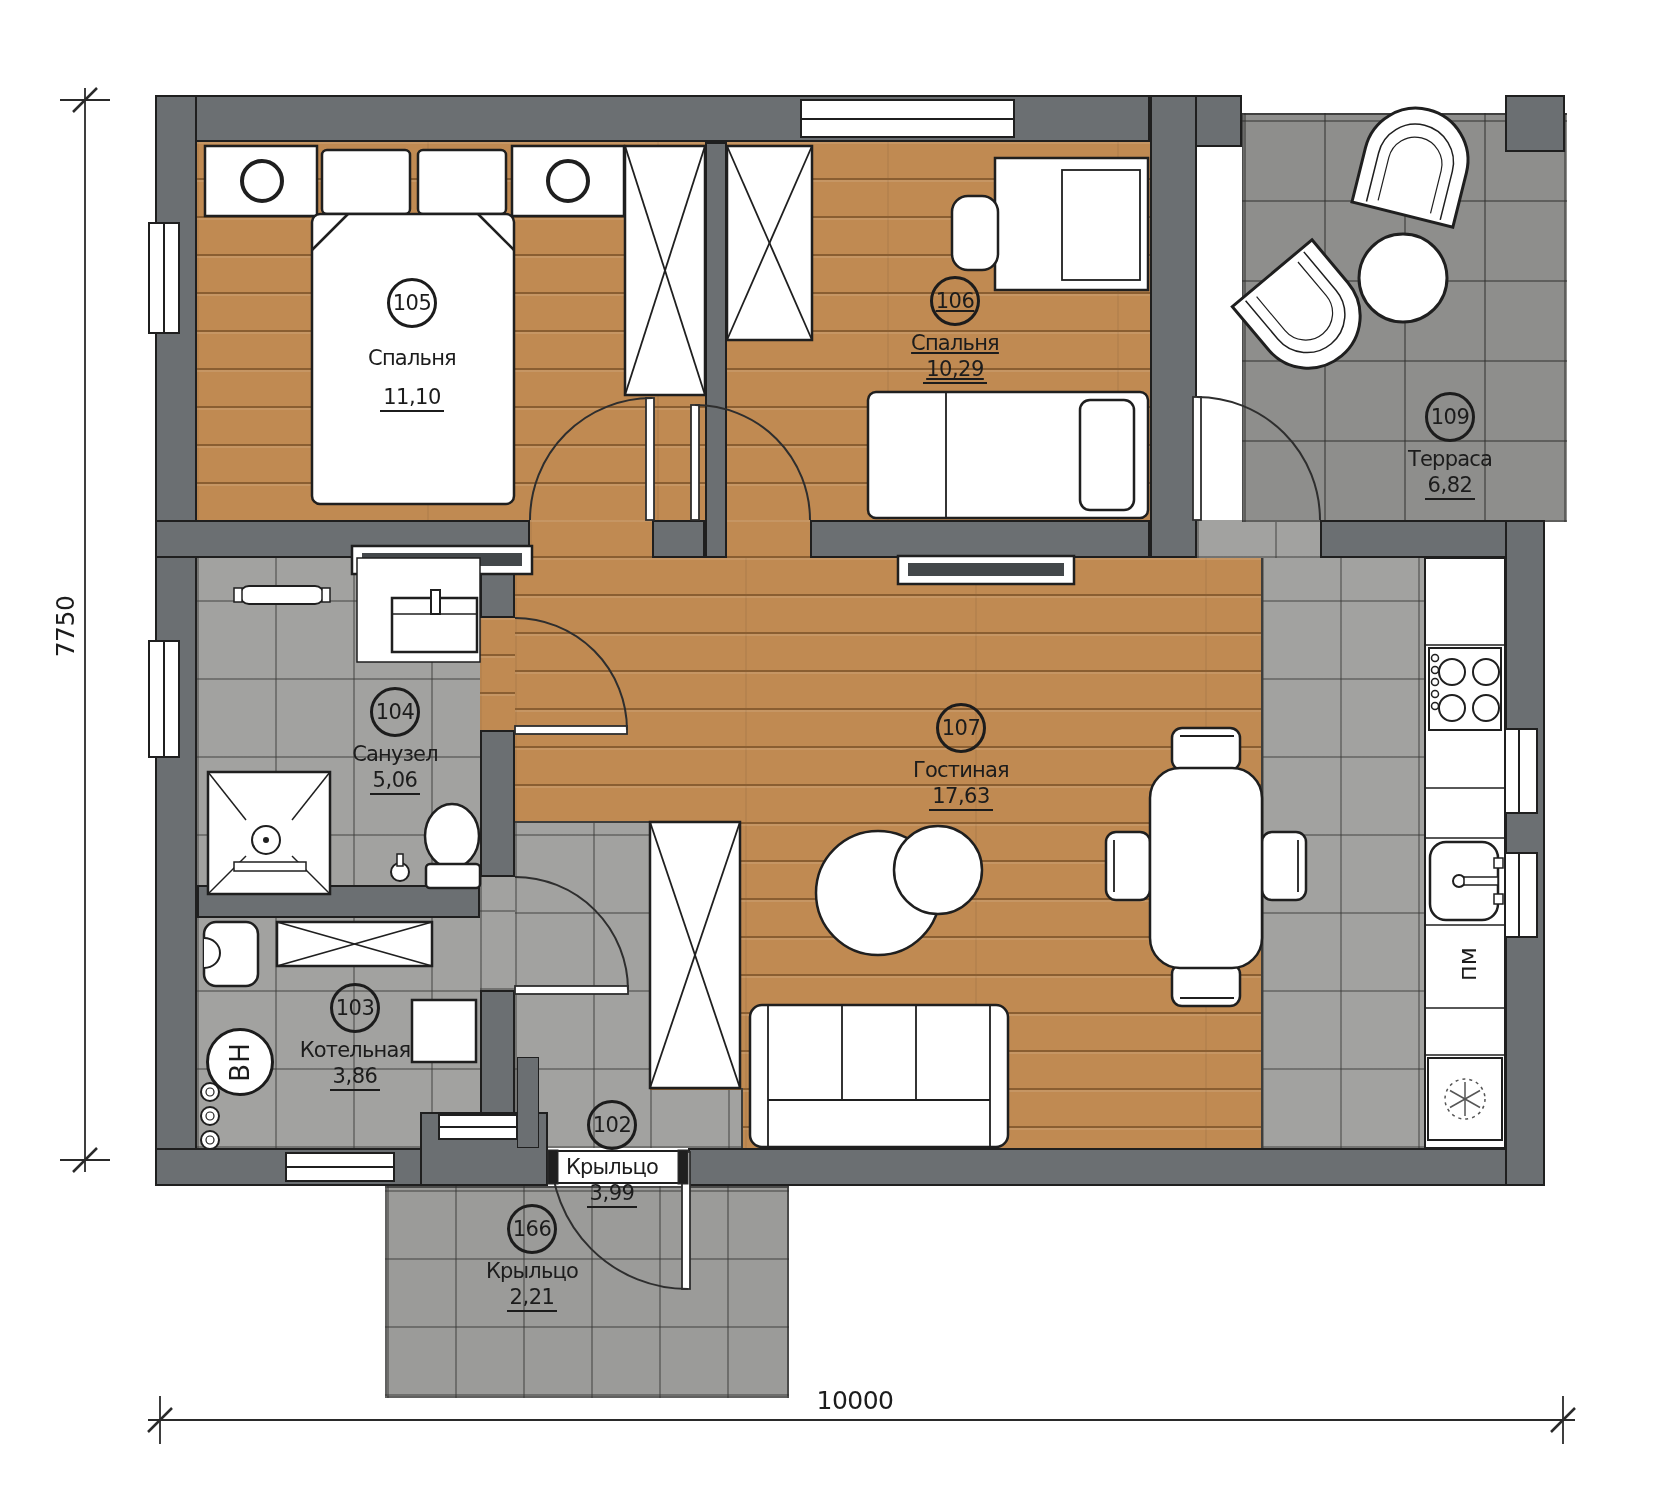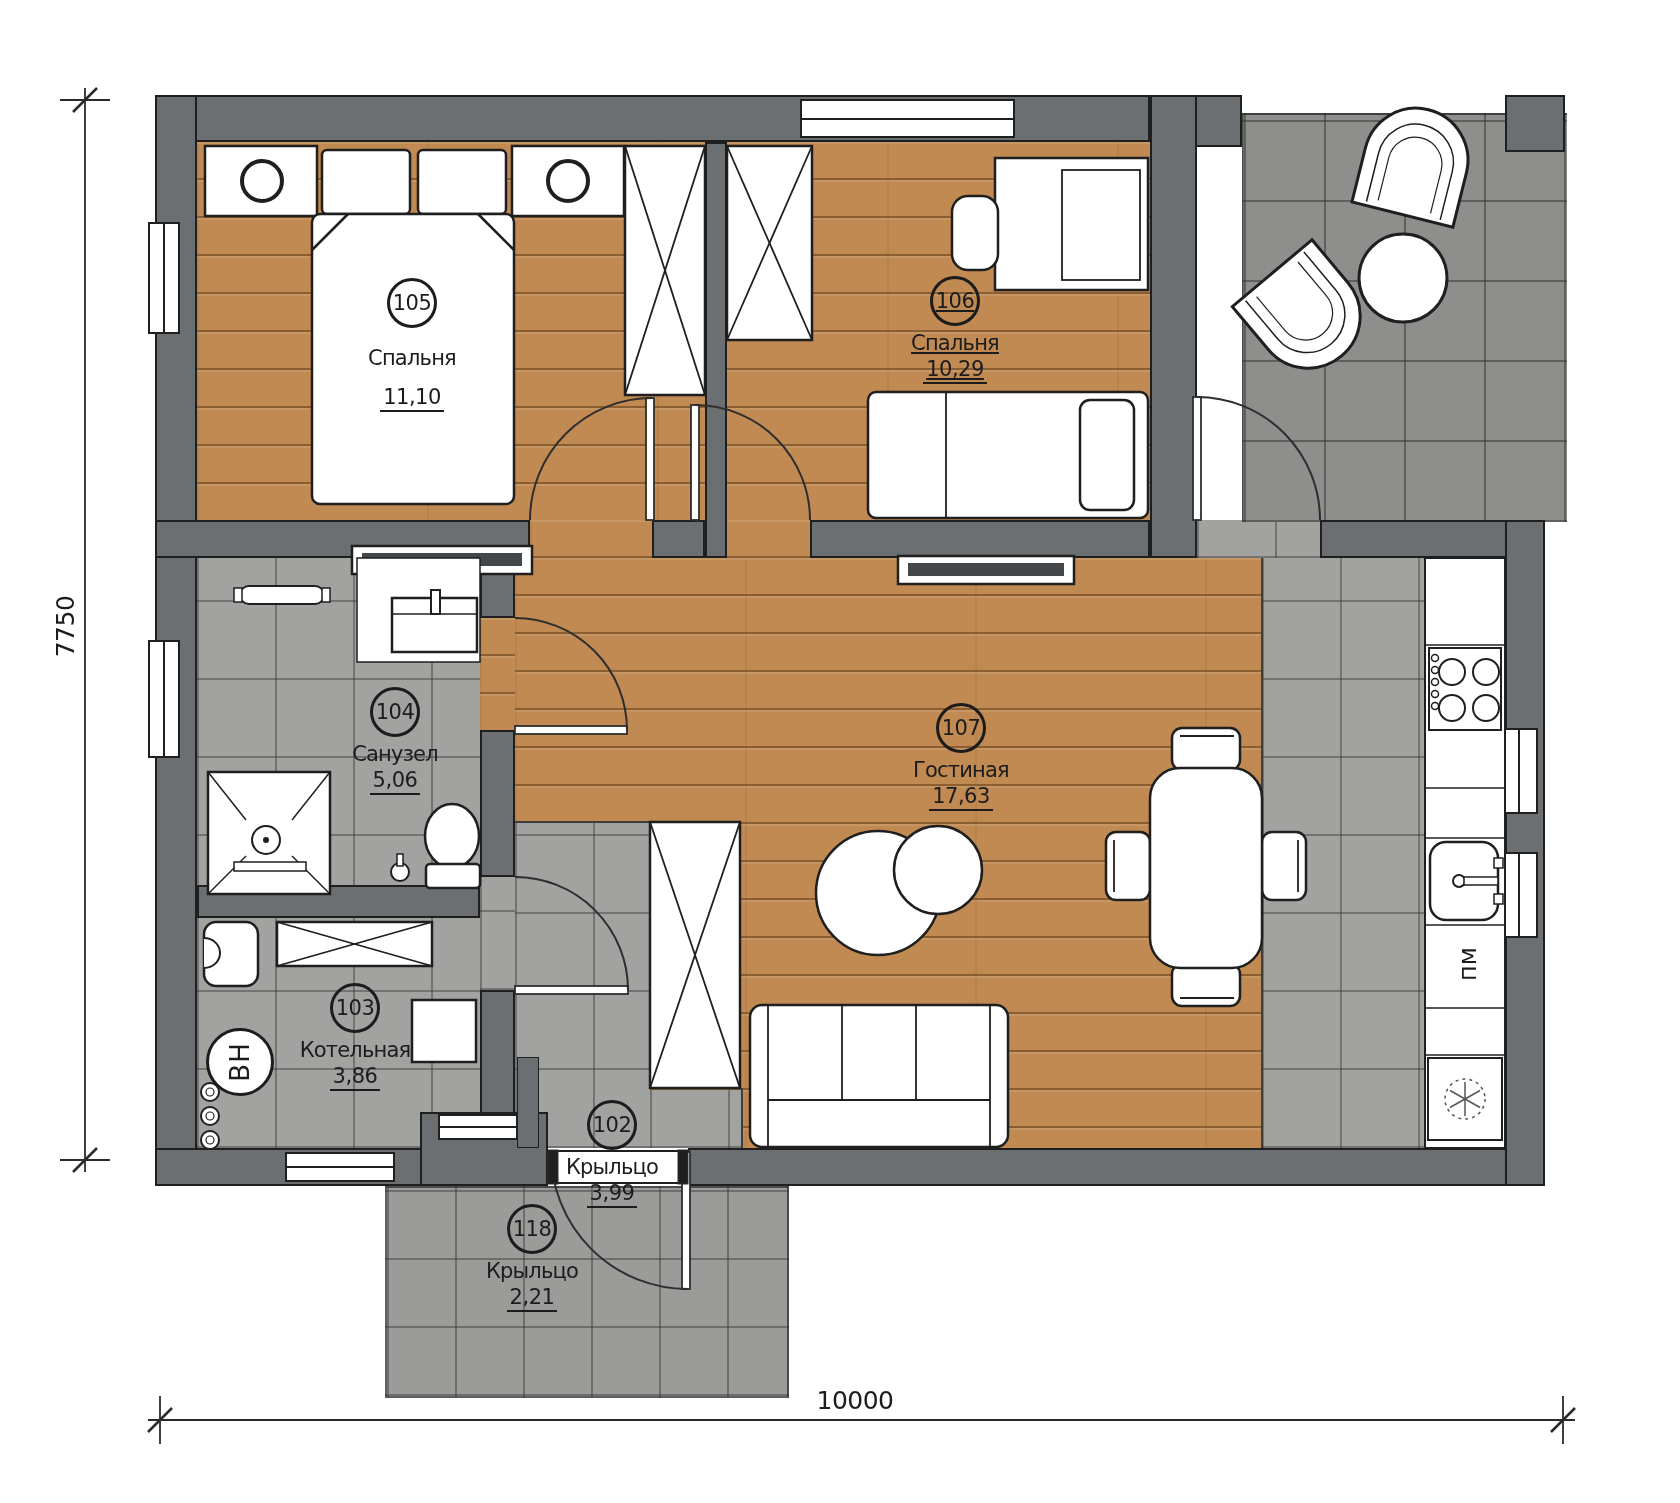--- a/index.html
+++ b/index.html
@@ -320,20 +320,25 @@
   <div class="room-label" style="left:352px;top:278px;gap:13px;">
     <div class="lbl-circle">105</div>
     <div class="lbl-name">Спальня</div>
     <div class="lbl-area">11,10</div>
   </div>
   <div class="room-label" style="left:895px;top:276px;text-decoration:underline;">
     <div class="lbl-circle">106</div>
     <div class="lbl-name">Спальня</div>
     <div class="lbl-area">10,29</div>
   </div>
+  <div class="room-label" style="left:1390px;top:392px;">
+    <div class="lbl-circle">109</div>
+    <div class="lbl-name">Терраса</div>
+    <div class="lbl-area">6,82</div>
+  </div>
   <div class="room-label" style="left:335px;top:687px;">
     <div class="lbl-circle">104</div>
     <div class="lbl-name">Санузел</div>
     <div class="lbl-area">5,06</div>
   </div>
   <div class="room-label" style="left:901px;top:703px;">
     <div class="lbl-circle">107</div>
     <div class="lbl-name">Гостиная</div>
     <div class="lbl-area">17,63</div>
   </div>
@@ -341,21 +346,21 @@
     <div class="lbl-circle">103</div>
     <div class="lbl-name">Котельная</div>
     <div class="lbl-area">3,86</div>
   </div>
   <div class="room-label" style="left:552px;top:1100px;">
     <div class="lbl-circle">102</div>
     <div class="lbl-name">Крыльцо</div>
     <div class="lbl-area">3,99</div>
   </div>
   <div class="room-label" style="left:472px;top:1204px;">
-    <div class="lbl-circle">118</div>
+    <div class="lbl-circle">166</div>
     <div class="lbl-name">Крыльцо</div>
     <div class="lbl-area">2,21</div>
   </div>
 
   <div class="dim-text rot-90" style="left:25px;top:612px;width:80px;">7750</div>
   <div class="dim-text" style="left:775px;top:1386px;width:160px;">10000</div>
 
 </div>
 
 </body></html>

